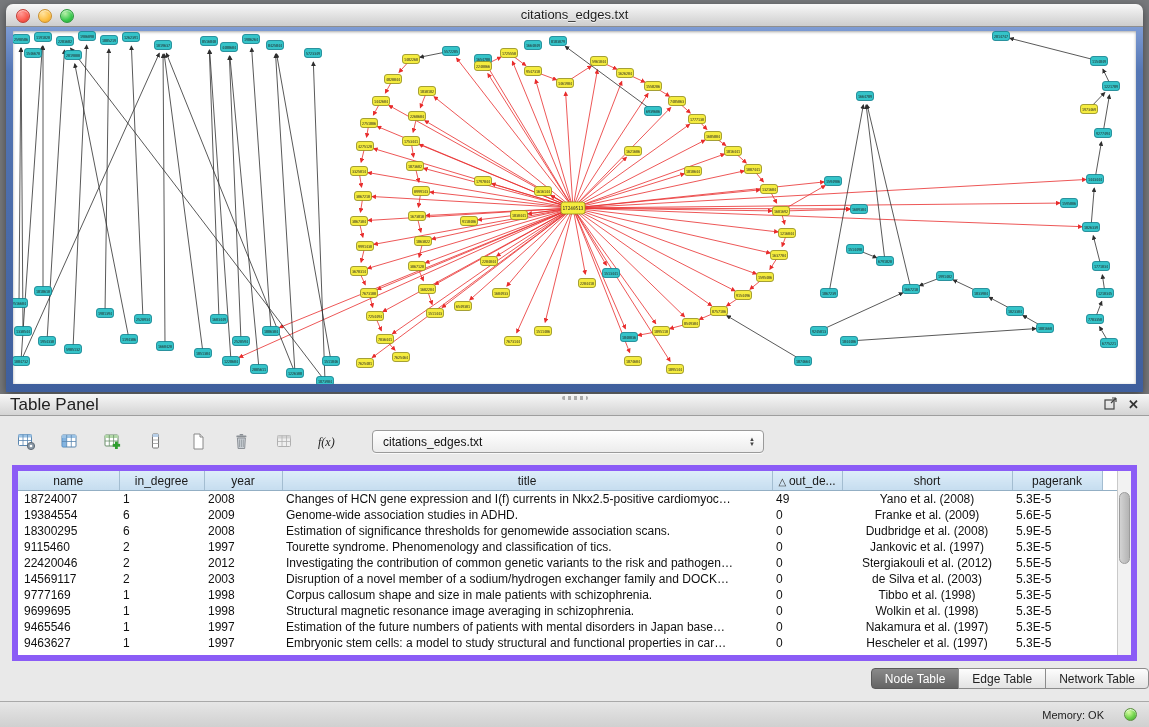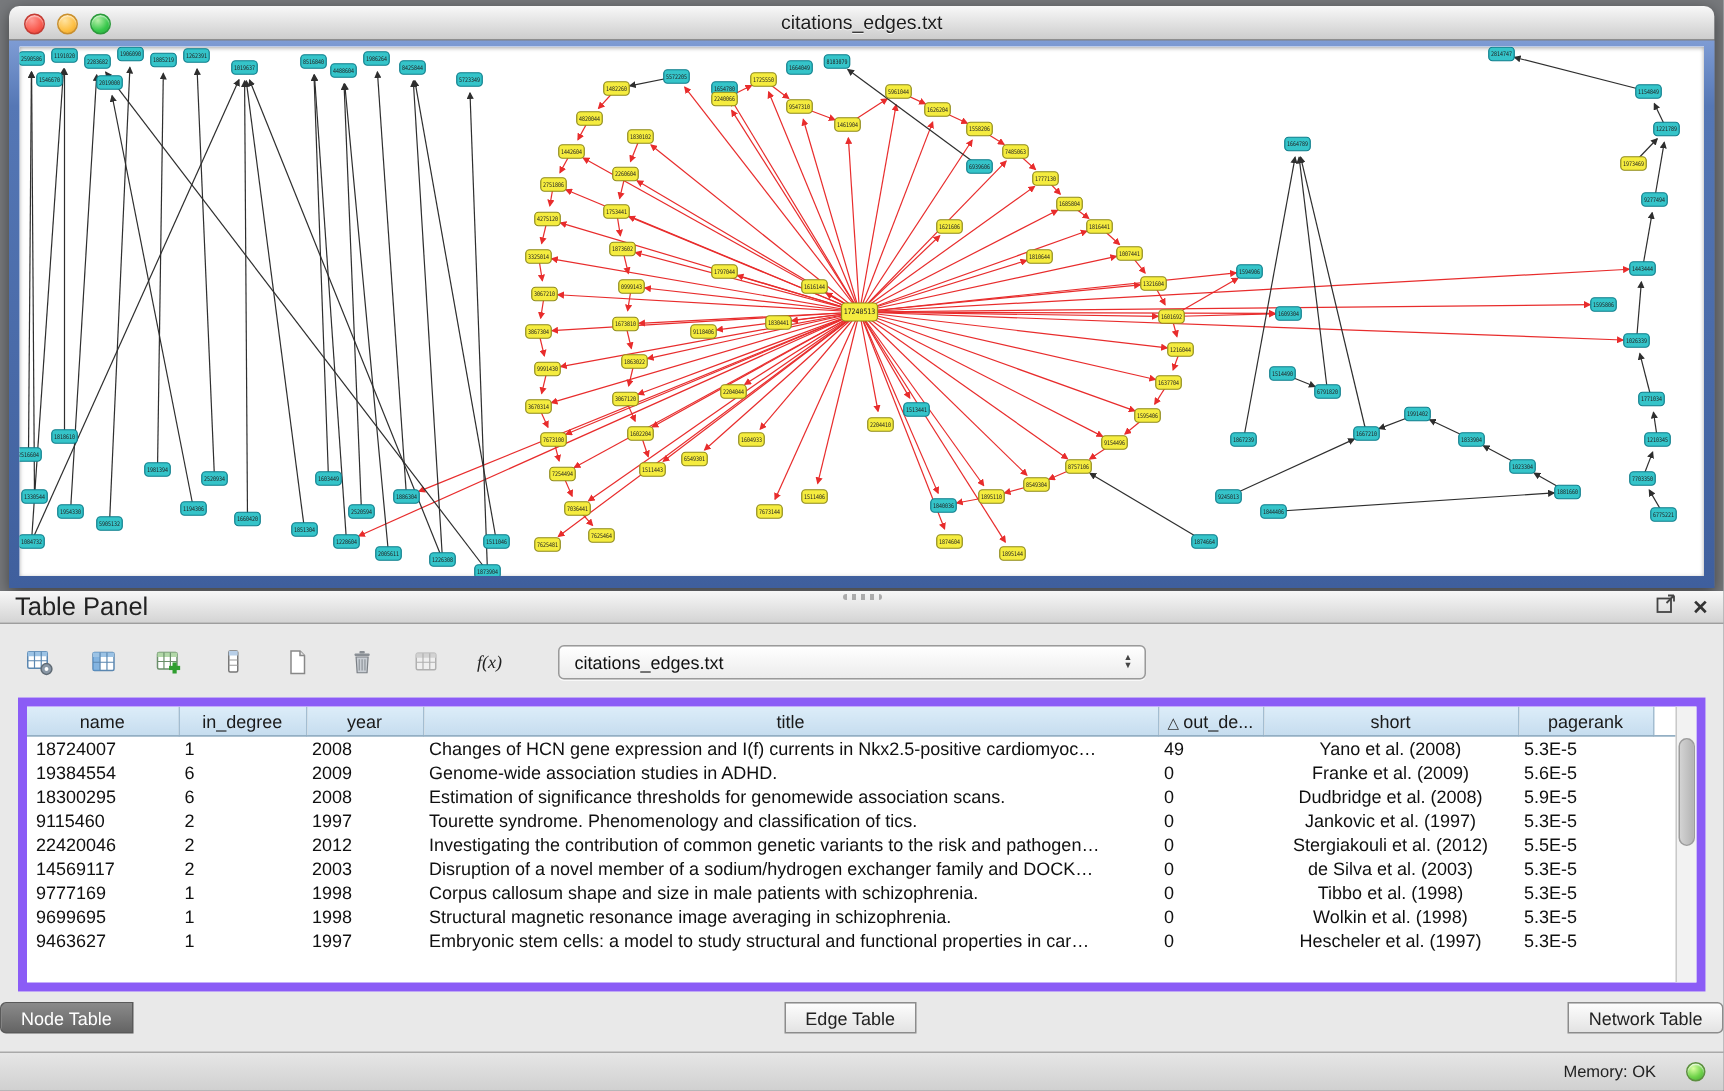--- a/index.html
+++ b/index.html
@@ -55,21 +55,21 @@
   .sort{font-size:10px;color:#333}
   td{height:16px;padding:0 4px;white-space:nowrap;overflow:hidden;color:#101010}
   td.c-name{padding-left:6px}
   td.c-short{text-align:center}
   td.filler{padding:0}
   .vscroll{position:absolute;top:0;right:0;width:13px;bottom:0;background:#F2F2F2;border-left:1px solid #C9C9C9}
   .vthumb{margin:21px 1px 0;height:70px;background:linear-gradient(90deg,#D3D3D3,#B4B4B4);
           border:1px solid #9C9C9C;border-radius:6px}
 
   
-  .tabs{display:flex;justify-content:space-between;margin-top:7px}
+  .tabs{display:flex;justify-content:flex-end;margin-top:7px}
   .tab{height:21px;padding:0 13px;font-size:12px;border:1px solid #8C8C8C;
        background:linear-gradient(#FDFDFD,#E3E3E3);color:#222;margin-left:-1px;font-family:inherit}
   .tab:first-child{border-radius:4px 0 0 4px;margin-left:0}
   .tab:last-child{border-radius:0 4px 4px 0}
   .tab.selected{background:linear-gradient(#8A8A8A,#646464);color:#fff;border-color:#5a5a5a}
 
   
   .statusbar{position:absolute;bottom:0;left:0;right:0;height:26px;background:linear-gradient(#E6E6E6,#D0D0D0);
              border-top:1px solid #A9A9A9;display:flex;align-items:center;justify-content:flex-end;
              padding:0 12px;gap:20px;box-sizing:border-box}
@@ -960,20 +960,30 @@
                 <td class="c-name">9699695</td>
                 <td class="c-in_degree">1</td>
                 <td class="c-year">1998</td>
                 <td class="c-title">Structural magnetic resonance image averaging in schizophrenia.</td>
                 <td class="c-out_degree">0</td>
                 <td class="c-short">Wolkin et al. (1998)</td>
                 <td class="c-pagerank">5.3E-5</td>
                 <td class="filler"></td>
               </tr>
               <tr>
+                <td class="c-name">9465546</td>
+                <td class="c-in_degree">1</td>
+                <td class="c-year">1997</td>
+                <td class="c-title">Estimation of the future numbers of patients with mental disorders in Japan base…</td>
+                <td class="c-out_degree">0</td>
+                <td class="c-short">Nakamura et al. (1997)</td>
+                <td class="c-pagerank">5.3E-5</td>
+                <td class="filler"></td>
+              </tr>
+              <tr>
                 <td class="c-name">9463627</td>
                 <td class="c-in_degree">1</td>
                 <td class="c-year">1997</td>
                 <td class="c-title">Embryonic stem cells: a model to study structural and functional properties in car…</td>
                 <td class="c-out_degree">0</td>
                 <td class="c-short">Hescheler et al. (1997)</td>
                 <td class="c-pagerank">5.3E-5</td>
                 <td class="filler"></td>
               </tr>
             </tbody>

